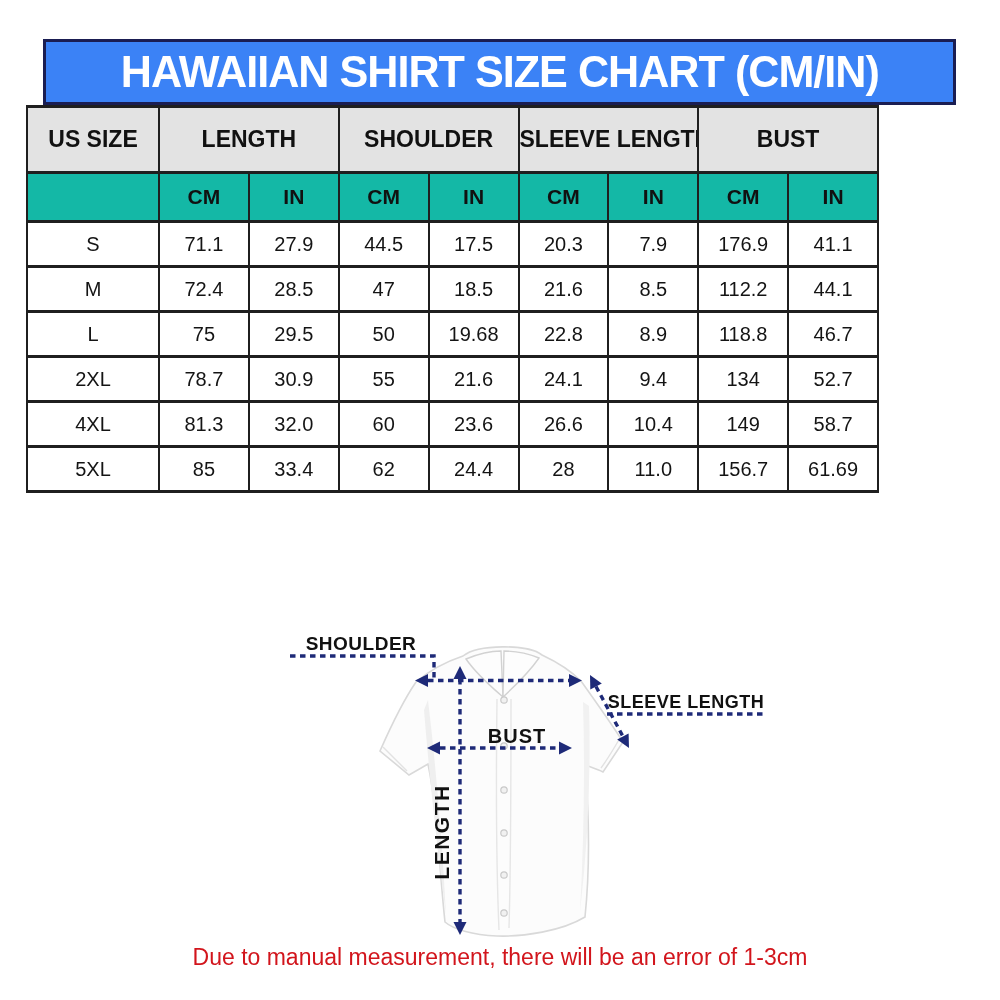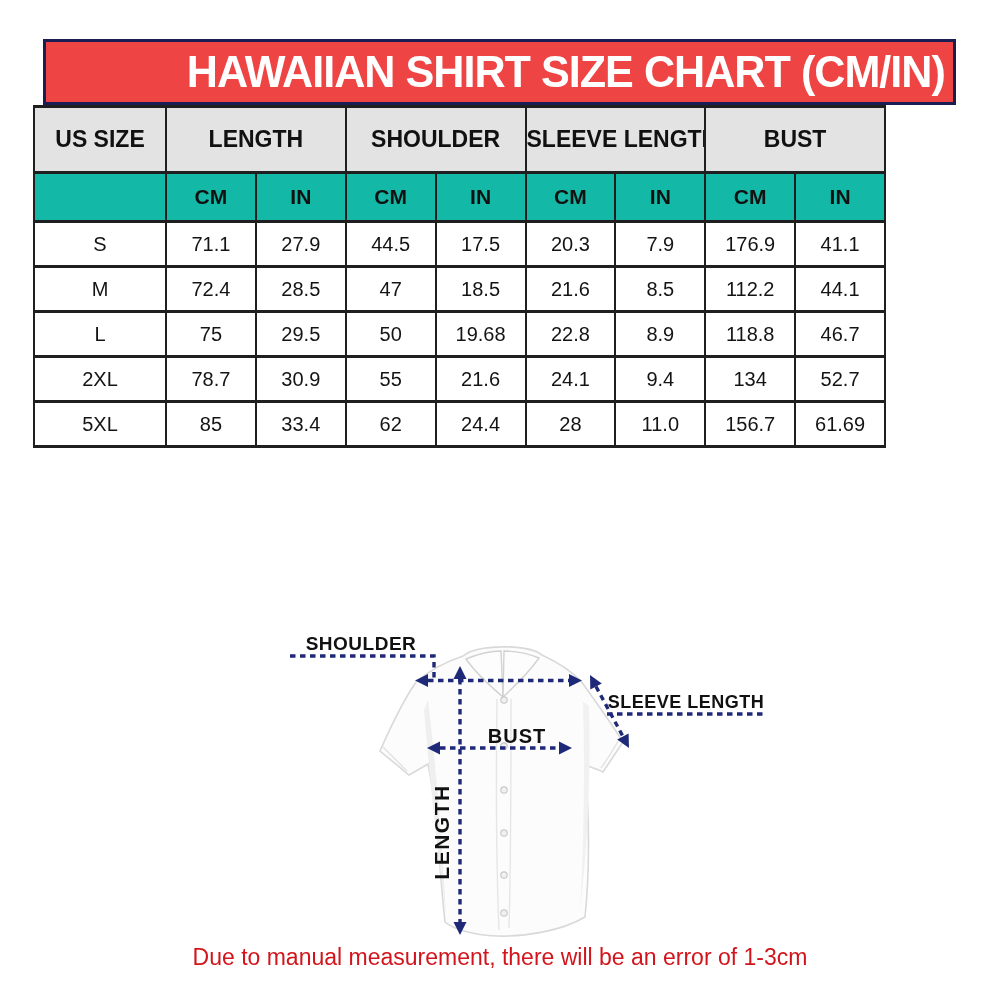--- a/index.html
+++ b/index.html
@@ -3,29 +3,29 @@
 <meta charset="utf-8">
 <style>
   * { margin:0; padding:0; box-sizing:border-box; }
   html,body { background:#ffffff; }
   body {
     width:1000px; height:1000px; position:relative; overflow:hidden;
     font-family:"Liberation Sans", sans-serif;
   }
   .banner {
     position:absolute; left:43px; top:39px; width:913px; height:66px;
-    background:#ef4444; border:3px solid #1a1d52;
-    display:flex; align-items:center; justify-content:flex-end;
+    background:#3b82f6; border:3px solid #1a1d52;
+    display:flex; align-items:center; justify-content:center;
   }
   .banner .title {
     color:#ffffff; font-weight:bold; font-size:44px; letter-spacing:-1px;
     white-space:nowrap; transform:scaleX(0.98);
   }
   table.size-table {
-    position:absolute; left:33px; top:105px; width:853px;
+    position:absolute; left:26px; top:105px; width:853px;
     border-collapse:collapse; table-layout:fixed;padding-left:14px;
   }
   .size-table th, .size-table td {
     border:2px solid #1f1f1f; border-top-width:3px; border-bottom-width:3px;
     text-align:center; vertical-align:middle; color:#111;
     overflow:hidden; white-space:nowrap;
   }
   .size-table thead tr.group-row { height:66px; }
   .size-table thead tr.group-row th { background:#e3e3e3; font-size:23px; font-weight:bold; }
   .size-table thead tr.unit-row { height:49px; }
@@ -119,20 +119,31 @@
       <tr>
         <td>2XL</td>
         <td>78.7</td>
         <td>30.9</td>
         <td>55</td>
         <td>21.6</td>
         <td>24.1</td>
         <td>9.4</td>
         <td>134</td>
         <td>52.7</td>
+      </tr>
+      <tr>
+        <td>4XL</td>
+        <td>81.3</td>
+        <td>32.0</td>
+        <td>60</td>
+        <td>23.6</td>
+        <td>26.6</td>
+        <td>10.4</td>
+        <td>149</td>
+        <td>58.7</td>
       </tr>
       <tr>
         <td>5XL</td>
         <td>85</td>
         <td>33.4</td>
         <td>62</td>
         <td>24.4</td>
         <td>28</td>
         <td>11.0</td>
         <td>156.7</td>

